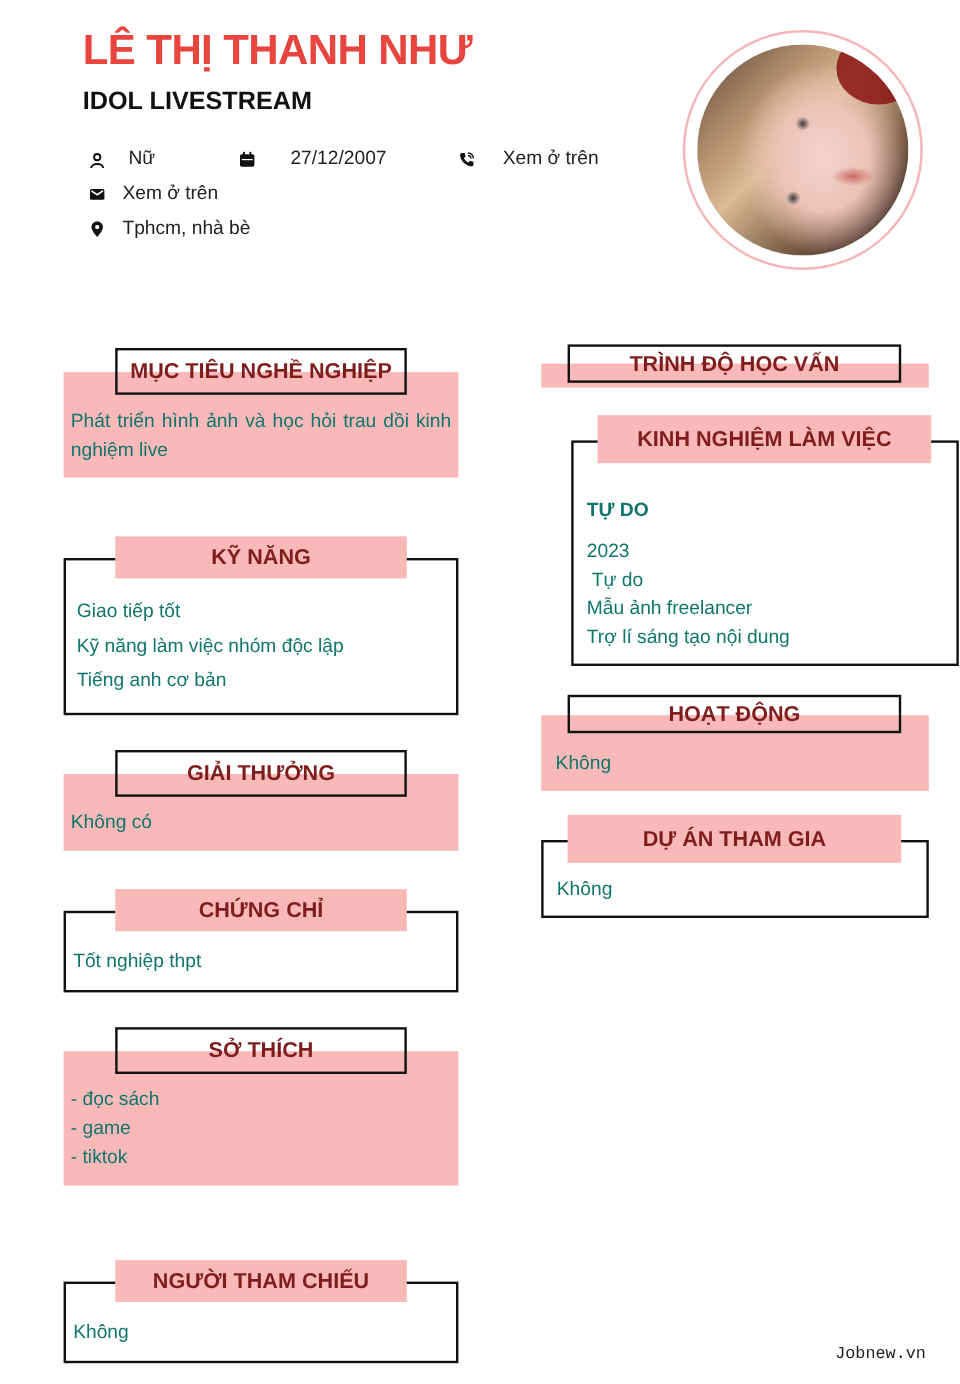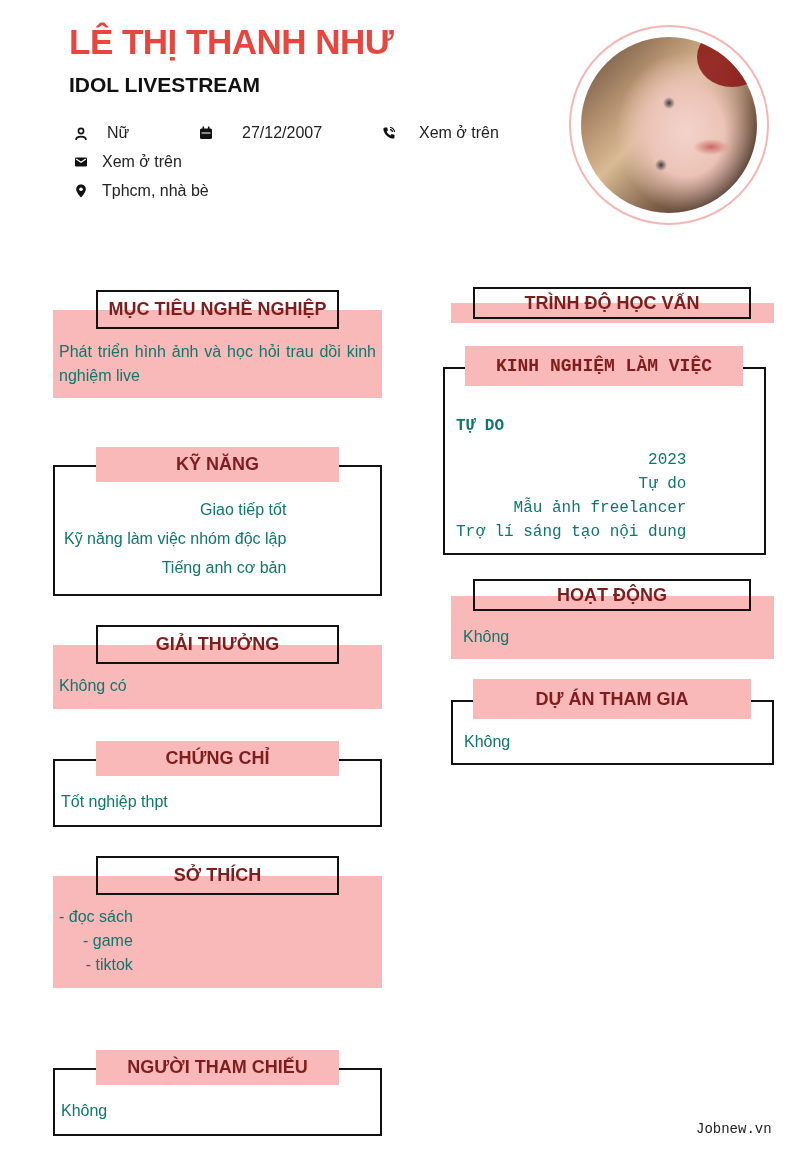--- a/index.html
+++ b/index.html
@@ -25,21 +25,21 @@
 
   
   .sec { position: absolute; }
   .sec .body { position: absolute; left: 0; right: 0; }
   .sec.filled .body { background: #f8b9b8; }
   .sec.outlined .body { background: #fff; border: 2px solid #111; }
   .sec .title { position: absolute; display: flex; align-items: center; justify-content: center; font-weight: 700; font-size: 18px; color: #7f1d1d; white-space: nowrap; }
   .sec.filled .title { background: #fff; border: 2px solid #111; background: transparent; }
   .sec.outlined .title { background: #f8b9b8; }
   .content { position: absolute; font-size: 16px; line-height: 24px; color: #0f766e; }
-  .content p { margin: 0; text-align: right; }
+  .content p { margin: 0; }
 
   .footer { position: absolute; left: 696px; top: 1121px; font-family: "Liberation Mono", "DejaVu Sans Mono", monospace; font-size: 14px; color: #222; }
 </style>
 </head>
 <body>
 
 <div class="name">LÊ THỊ THANH NHƯ</div>
 <div class="job">IDOL LIVESTREAM</div>
 
 <div class="info" style="left:73px; top:124px;align-items:flex-end;">
@@ -139,21 +139,21 @@
   <div class="body" style="top:18px; height:68px;"></div>
   <div class="title" style="left:43px; top:0; width:243px; height:35px;">NGƯỜI THAM CHIẾU</div>
   <div class="content" style="left:8px; top:49px;">Không</div>
 </div>
 
 <div class="sec filled" style="left:451px; top:287px; width:323px; height:36px;">
   <div class="body" style="top:16px; height:20px;"></div>
   <div class="title" style="left:22px; top:0; width:278px; height:32px;">TRÌNH ĐỘ HỌC VẤN</div>
 </div>
 
-<div class="sec outlined" style="left:443px; top:346px; width:323px; height:156px;font-family:Liberation Mono, monospace;">
+<div class="sec outlined" style="left:476px; top:346px; width:323px; height:156px;">
   <div class="body" style="top:21px; height:188px;"></div>
   <div class="title" style="left:22px; top:0; width:278px; height:40px;">KINH NGHIỆM LÀM VIỆC</div>
   <div class="content" style="left:13px; top:68px; font-weight:700;">TỰ DO</div>
   <div class="content" style="left:13px; top:102px;">
     <p>2023</p>
     <p style="white-space:pre;"> Tự do</p>
     <p>Mẫu ảnh freelancer</p>
     <p>Trợ lí sáng tạo nội dung</p>
   </div>
 </div>

